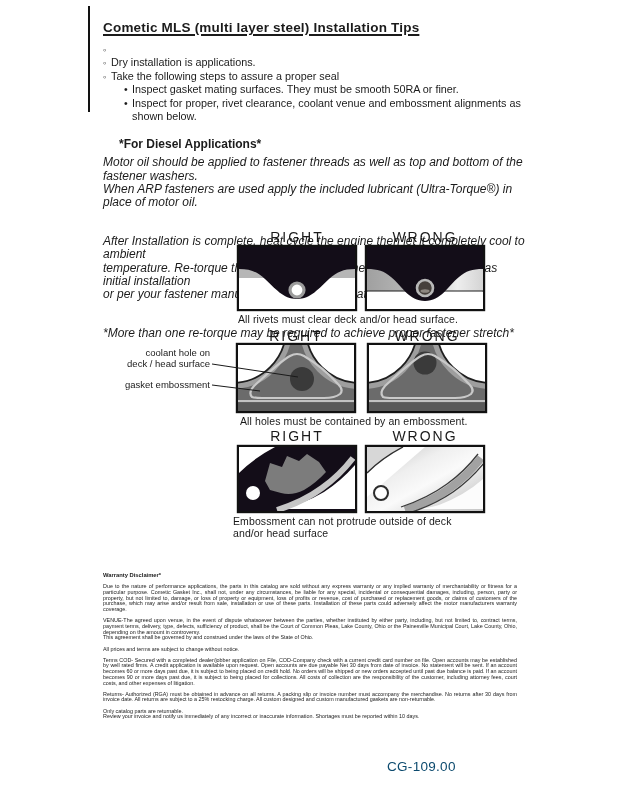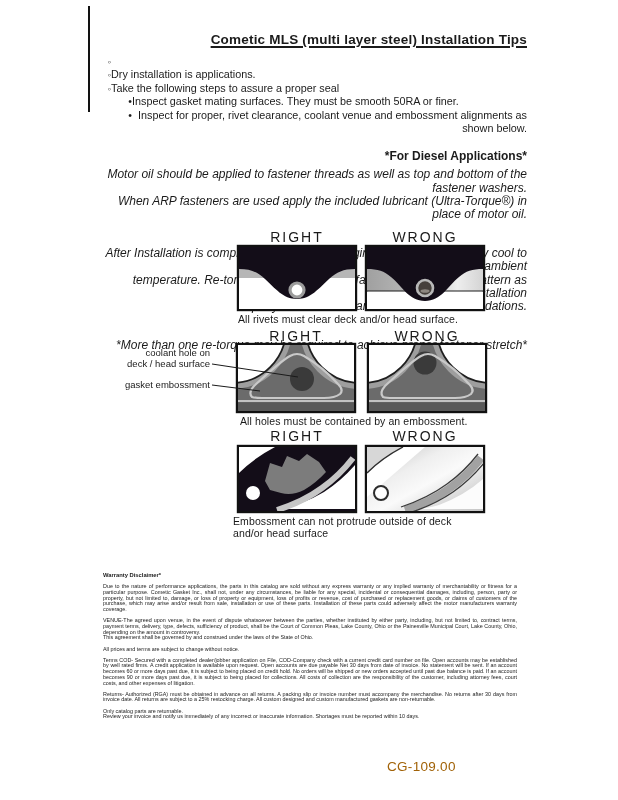--- a/index.html
+++ b/index.html
@@ -1,39 +1,39 @@
 <!DOCTYPE html>
 <html><head>
 <meta charset="utf-8">
 <style>
   html,body{margin:0;padding:0;background:#fff;}
   .page{position:relative;width:618px;height:800px;background:#ffffff;
         font-family:"Liberation Sans",sans-serif;color:#1b1b1b;overflow:hidden;}
   .edge-line{position:absolute;left:88px;top:6px;width:2px;height:106px;background:#121212;}
-  .text-col{position:absolute;left:103px;top:32px;width:424px;text-align:right;}
+  .text-col{position:absolute;left:103px;top:20px;width:424px;}
   .doc-title{font-size:13.5px;font-weight:bold;text-decoration:underline;
              text-decoration-thickness:1.5px;text-underline-offset:2px;margin:0 0 8px 0;letter-spacing:.2px;}
   .bullet-row{display:flex;font-size:10.8px;line-height:13.4px;}
   .bullet-row .marker{width:8px;flex:0 0 8px;font-size:9.5px;color:#1b1b1b;}
   .bullet-row.sub{margin-left:21px;}
   .bullet-row.sub .marker{font-size:10.5px;}
-  .diesel-heading{font-size:12px;font-weight:bold;margin:14px 0 0 4px;}
+  .diesel-heading{font-size:12px;font-weight:bold;margin:14px 0 0 16px;}
   .body-para{font-size:12px;line-height:13.2px;white-space:pre-line;margin:5px 0 0 0;font-style:italic;}
   .body-para.gap{margin-top:26px;}
   .diagram{position:absolute;}
   .diagram text{font-family:"Liberation Sans",sans-serif;fill:#1a1a1a;}
   .dlabel{font-size:14px;letter-spacing:2px;}
   .dcaption{font-size:10.5px;letter-spacing:.1px;}
   .dside{font-size:9.5px;}
   .disclaimer{position:absolute;left:103px;top:573px;width:414px;font-size:5.4px;
               line-height:5.7px;text-align:justify;color:#222;}
   .disclaimer h4{font-size:5.8px;margin:0 0 5px 0;}
   .disclaimer p{margin:5.5px 0 0 0;}
   .disclaimer p.tight{margin:0;}
-  .footer-code{position:absolute;left:387px;top:759px;font-size:13.5px;color:#a16207;letter-spacing:.3px;}
+  .footer-code{position:absolute;left:387px;top:759px;font-size:13.5px;color:#0c4a6e;letter-spacing:.3px;}
 </style>
 </head>
 <body>
 
 <div class="page">
 
   <div class="edge-line"></div>
 
   <div class="text-col">
     <h1 class="doc-title">Cometic MLS (multi layer steel) Installation Tips</h1>

